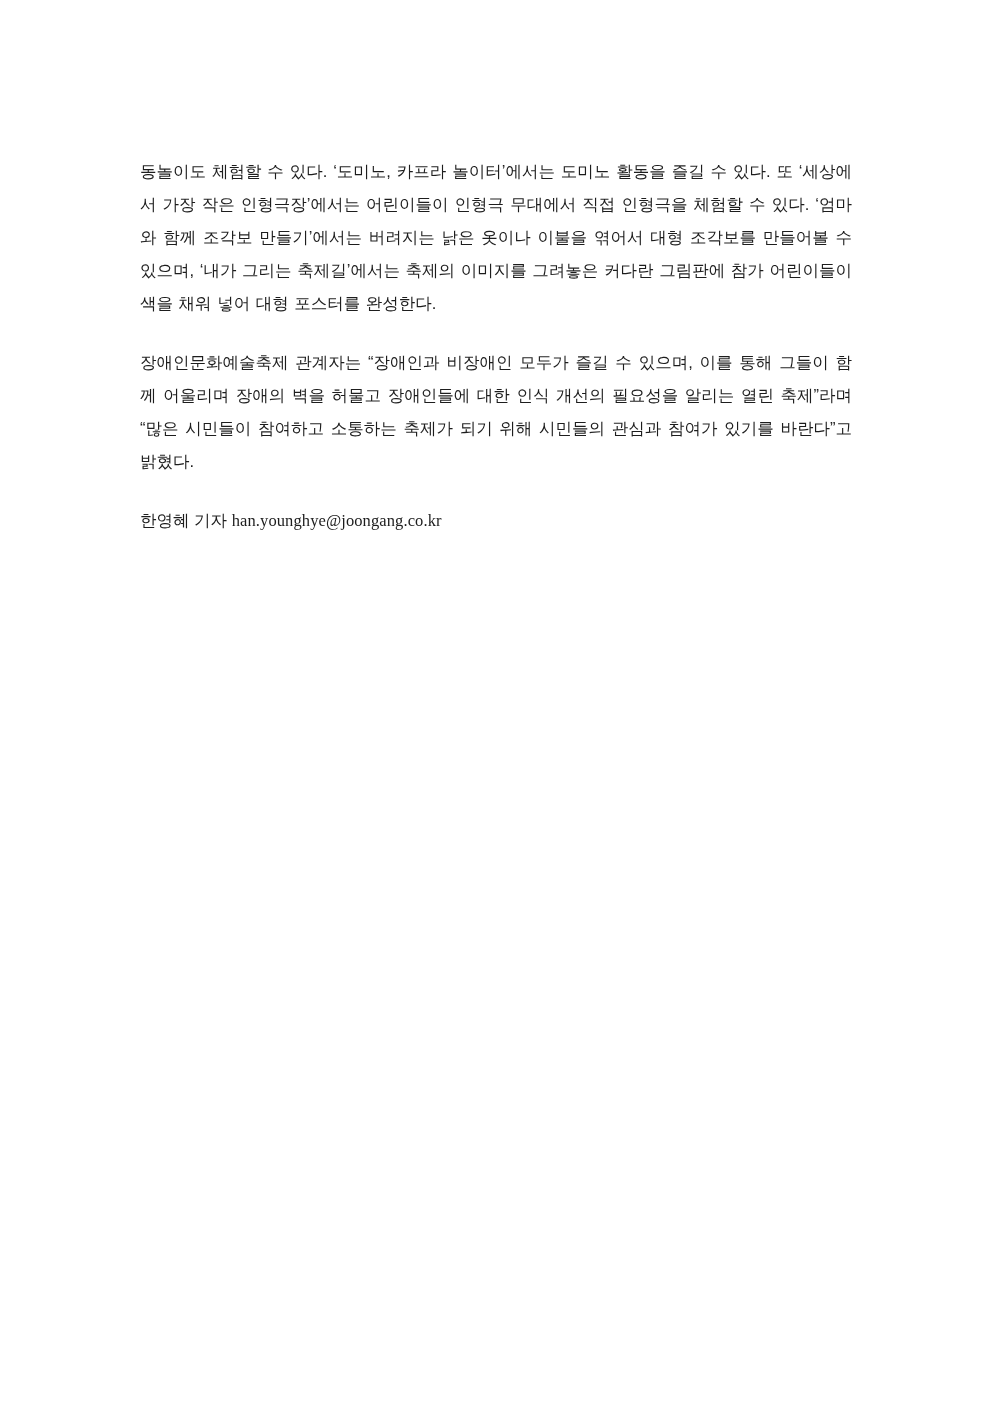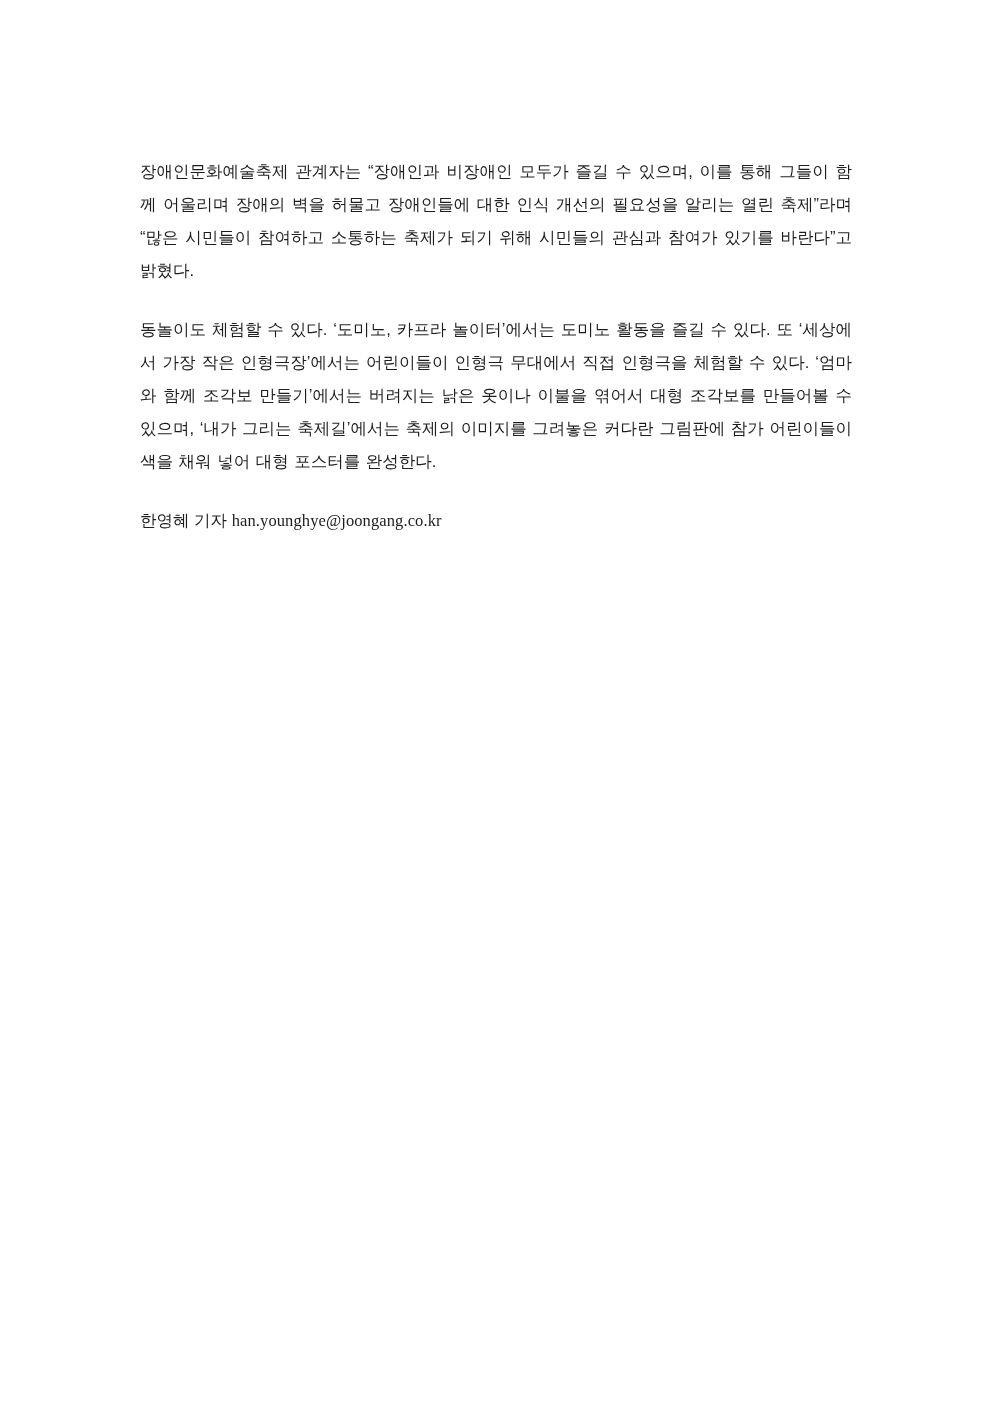--- a/index.html
+++ b/index.html
@@ -51,23 +51,23 @@
     font-size: 16.5px;
     letter-spacing: 0.1px;
   }
 </style>
 </head>
 <body>
 
 <div class="page">
   <div class="doc-body">
 
+    <p class="para justified">동놀이도 체험할 수 있다. ‘도미노, 카프라 놀이터’에서는 도미노 활동을 즐길 수 있다. 또 ‘세상에서 가장 작은 인형극장’에서는 어린이들이 인형극 무대에서 직접 인형극을 체험할 수 있다. ‘엄마와 함께 조각보 만들기’에서는 버려지는 낡은 옷이나 이불을 엮어서 대형 조각보를 만들어볼 수 있으며, ‘내가 그리는 축제길’에서는 축제의 이미지를 그려놓은 커다란 그림판에 참가 어린이들이 색을 채워 넣어 대형 포스터를 완성한다.</p>
+
     <p class="para justified">장애인문화예술축제 관계자는 “장애인과 비장애인 모두가 즐길 수 있으며, 이를 통해 그들이 함께 어울리며 장애의 벽을 허물고 장애인들에 대한 인식 개선의 필요성을 알리는 열린 축제”라며 “많은 시민들이 참여하고 소통하는 축제가 되기 위해 시민들의 관심과 참여가 있기를 바란다”고 밝혔다.</p>
-
-    <p class="para justified">동놀이도 체험할 수 있다. ‘도미노, 카프라 놀이터’에서는 도미노 활동을 즐길 수 있다. 또 ‘세상에서 가장 작은 인형극장’에서는 어린이들이 인형극 무대에서 직접 인형극을 체험할 수 있다. ‘엄마와 함께 조각보 만들기’에서는 버려지는 낡은 옷이나 이불을 엮어서 대형 조각보를 만들어볼 수 있으며, ‘내가 그리는 축제길’에서는 축제의 이미지를 그려놓은 커다란 그림판에 참가 어린이들이 색을 채워 넣어 대형 포스터를 완성한다.</p>
 
     <p class="byline">
       <span>한영혜 기자</span>
       <span class="email">han.younghye@joongang.co.kr</span>
     </p>
 
   </div>
 </div>
 
 </body></html>

